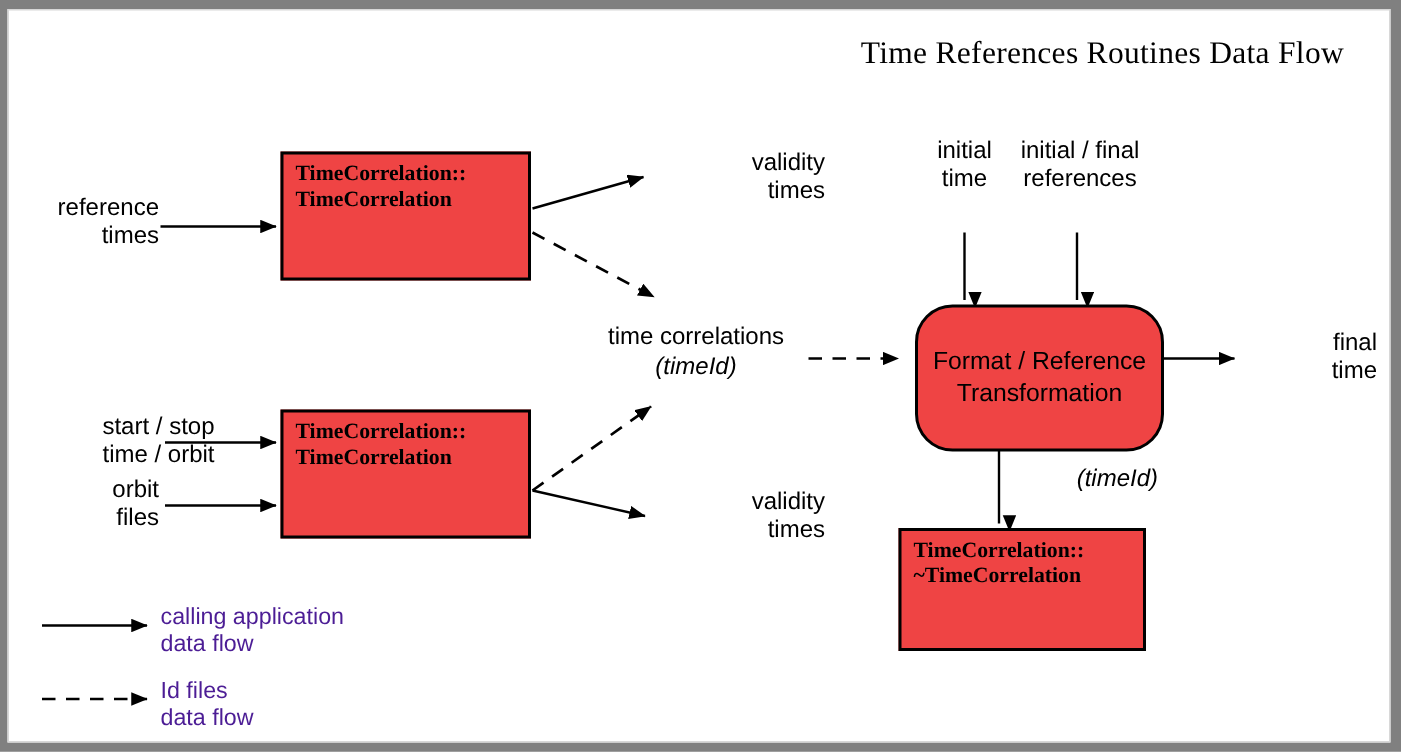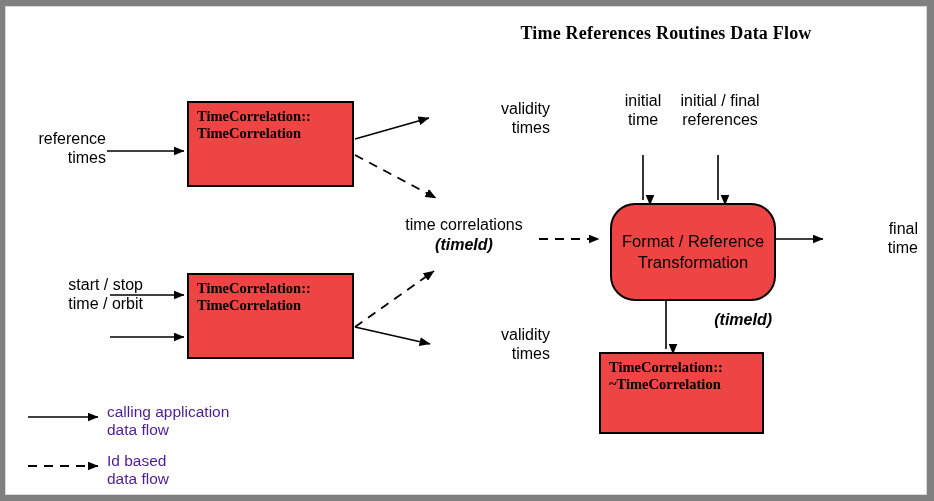--- a/index.html
+++ b/index.html
@@ -36,24 +36,24 @@
     left: 0; top: 0;
     width: 922px;
     height: 489px;
     pointer-events: none;
   }
   .ttl {
     position: absolute;
     left: 430px;
     top: 16px;
     width: 460px;
-    text-align: center;
+    text-align: right;
     font-family: "Liberation Serif", serif;
-    font-weight: bold;
-    font-size: 18px;
+    font-weight: normal;
+    font-size: 21px;
     color: #000;
     letter-spacing: 0.2px;
   }
   .box {
     position: absolute;
     box-sizing: border-box;
     border: 2px solid #000;
     background: #ef4444;
   }
   .box-label {
@@ -82,21 +82,21 @@
     position: absolute;
     font-family: "Liberation Sans", sans-serif;
     font-size: 16px;
     line-height: 19px;
     color: #000;
     white-space: pre-line;
   }
   .lbl.r  { text-align: right; }
   .lbl.c  { text-align: center; }
   .lbl.l  { text-align: right; }
-  .ital { font-style: italic; font-weight: bold; }
+  .ital { font-style: italic; }
   .legend-txt {
     position: absolute;
     font-family: "Liberation Sans", sans-serif;
     font-size: 15.5px;
     line-height: 18px;
     color: #4c1d95;
     white-space: pre-line;
   }
 </style>
 </head>
@@ -192,20 +192,22 @@
       <div class="box-label">TimeCorrelation::
 ~TimeCorrelation</div>
     </div>
 
     <div class="lbl r" style="left:10px; top:122px; width:90px;">reference
 times</div>
 
     <div class="lbl l" style="left:17px; top:268px; width:120px;">start / stop
 time / orbit</div>
 
+    <div class="lbl r" style="left:10px; top:310px; width:90px;">orbit
+files</div>
 
     <div class="lbl l" style="left:434px; top:92px; width:110px;">validity
 times</div>
 
     <div class="lbl l" style="left:434px; top:318px; width:110px;">validity
 times</div>
 
     <div class="lbl c" style="left:382px; top:208px; width:152px;">time correlations</div>
 
     <div class="lbl c ital" style="left:382px; top:228px; width:152px;">(timeId)</div>
@@ -217,17 +219,17 @@
 references</div>
 
     <div class="lbl l" style="left:822px; top:212px; width:90px;">final
 time</div>
 
     <div class="lbl l ital" style="left:676px; top:303px; width:90px;">(timeId)</div>
 
     <div class="legend-txt" style="left:101px; top:396px; width:220px;">calling application
 data flow</div>
 
-    <div class="legend-txt" style="left:101px; top:445px; width:220px;">Id based
+    <div class="legend-txt" style="left:101px; top:445px; width:220px;">Id files
 data flow</div>
 
   </div>
 </div>
 
 </body></html>

